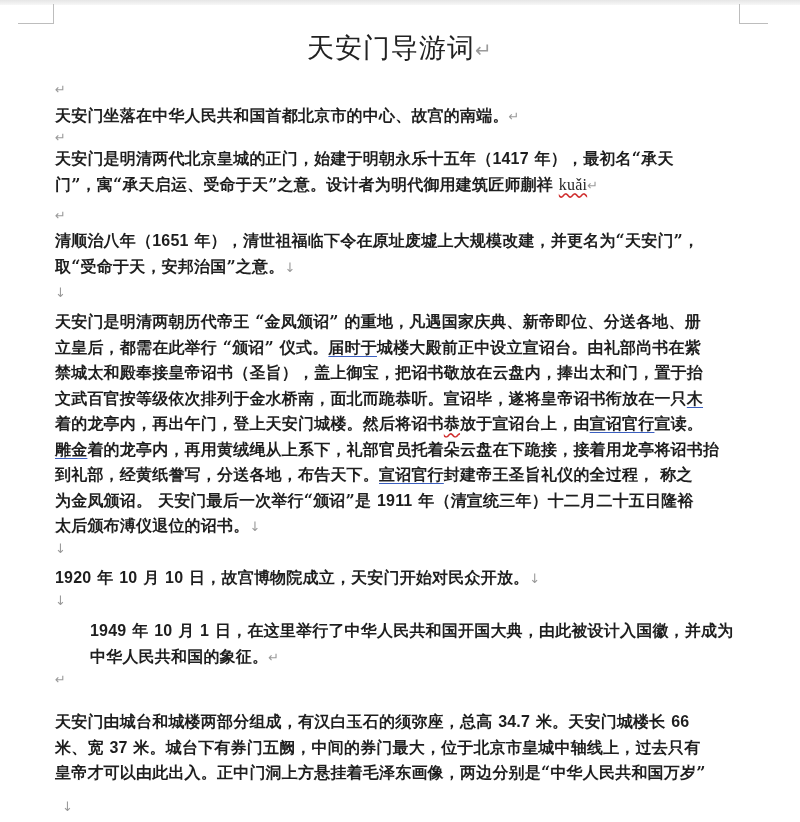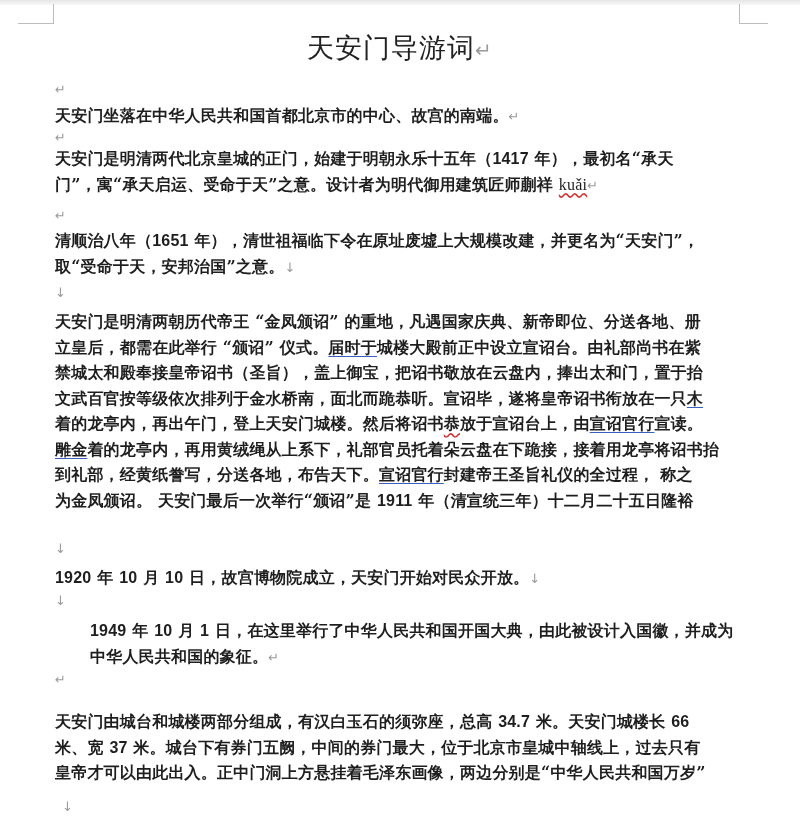--- a/index.html
+++ b/index.html
@@ -103,20 +103,21 @@
 
 <div class="para" style="top:309px;">
   <div><span>天安门是明清两朝历代帝王 “金凤颁诏” 的重地，凡遇国家庆典、新帝即位、分送各地、册</span></div>
   <div><span>立皇后，都需在此举行 “颁诏” 仪式。</span><span class="ul-blue">届时于</span><span>城楼大殿前正中设立宣诏台。由礼部尚书在紫</span></div>
   <div><span>禁城太和殿奉接皇帝诏书（圣旨），盖上御宝，把诏书敬放在云盘内，捧出太和门，置于抬</span></div>
   <div><span>文武百官按等级依次排列于金水桥南，面北而跪恭听。宣诏毕，遂将皇帝诏书衔放在一只</span><span class="ul-blue">木</span></div>
   <div><span>着的龙亭内，再出午门，登上天安门城楼。然后将诏书</span><span class="ul-red">恭</span><span>放于宣诏台上，由</span><span class="ul-blue">宣诏官行</span><span>宣读。</span></div>
   <div><span class="ul-blue">雕金</span><span>着的龙亭内，再用黄绒绳从上系下，礼部官员托着朵云盘在下跪接，接着用龙亭将诏书抬</span></div>
   <div><span>到礼部，经黄纸誊写，分送各地，布告天下。</span><span class="ul-blue">宣诏官行</span><span>封建帝王圣旨礼仪的全过程，   称之</span></div>
   <div><span>为金凤颁诏。    天安门最后一次举行“颁诏”是 </span><span class="num">1911</span><span> 年（清宣统三年）十二月二十五日隆裕</span></div>
+  <div><span>太后颁布溥仪退位的诏书。</span><span class="mark">↓</span></div>
 </div>
 
 <div class="blank" style="top:541px;">↓</div>
 
 <div class="para" style="top:565px;">
   <span class="num">1920</span><span> 年 </span><span class="num">10</span><span> 月 </span><span class="num">10</span><span> 日，故宫博物院成立，天安门开始对民众开放。</span><span class="mark">↓</span>
 </div>
 
 <div class="blank" style="top:593px;">↓</div>
 

